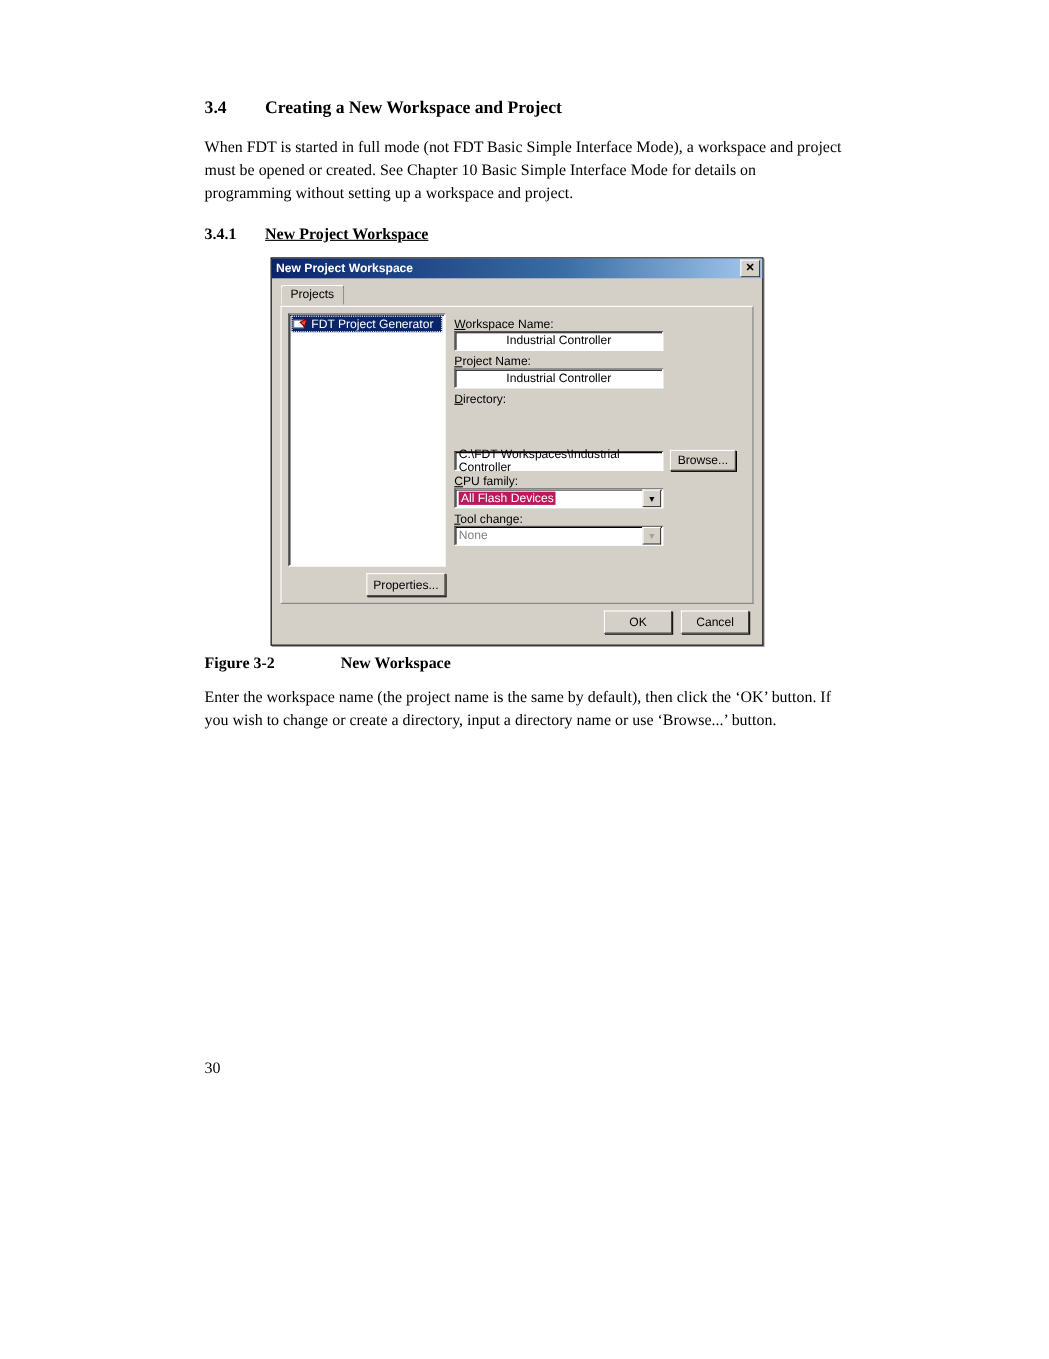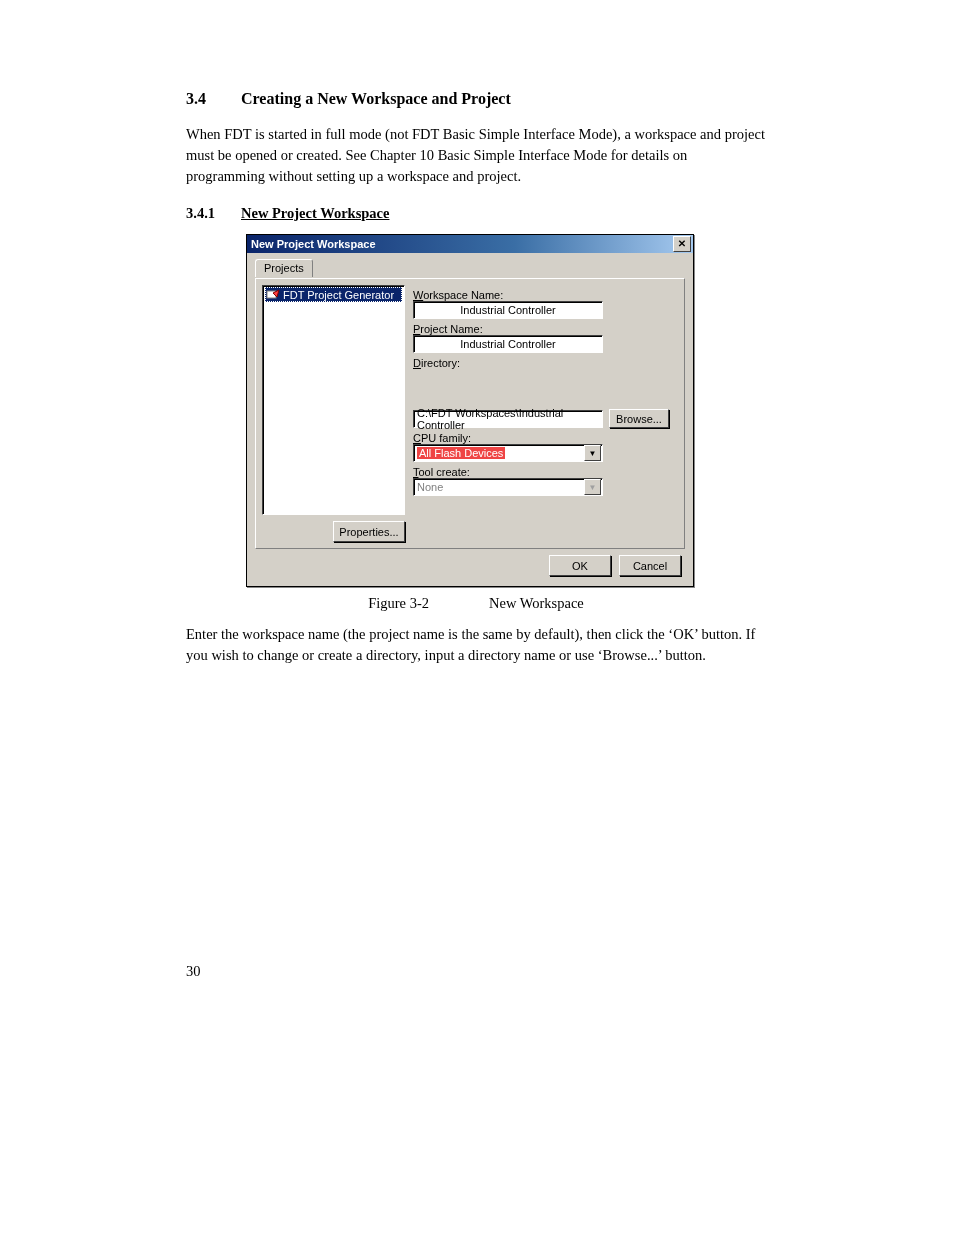--- a/index.html
+++ b/index.html
@@ -17,21 +17,21 @@
     position: absolute;
     left: 186px;
     top: 90px;
     width: 580px;
   }
   .h3 { font-weight: bold; font-size: 16px; margin-bottom: 16px; }
   .h3 .secnum { display:inline-block; width:55px; }
   .bodytext { font-size: 14.5px; line-height: 1.45; margin-bottom: 14px; }
   .h4 { font-weight: bold; font-size: 14.5px; margin-top: 18px; margin-bottom: 12px; text-decoration: underline;}
   .h4 .secnum { display:inline-block; width:55px; }
-  .figcaption { text-align:center; font-weight:normal; font-size:14.5px; margin-top:8px; margin-bottom:12px;}
+  .figcaption { font-weight:bold; font-size:14.5px; margin-top:8px; margin-bottom:12px;}
   .figcaption .gap { display:inline-block; width:60px; }
   .pagenum { position:absolute; left:186px; top:963px; font-size:14.5px; }
 
   
   .dlg-wrap { margin-left:60px; }
   .dlg {
     width: 446px;
     font-family: Tahoma, Arial, sans-serif;
     font-size: 11px;
     color:#000;
@@ -112,21 +112,21 @@
     border:1px solid #808080;
     border-top-color:#404040; border-left-color:#404040;
     border-right-color:#fff; border-bottom-color:#fff;
     box-shadow: inset 1px 1px 0 #000;
     font: 11px Tahoma, Arial, sans-serif;
     padding:1px 3px;
     box-sizing:border-box;
     display:flex; align-items:center;justify-content:center;
   }
   .sel { justify-content:space-between; }
-  .sel.selected .seltext { background:#ef4444; color:#fff; padding:0 2px;}
+  .sel.selected .seltext { background:#be185d; color:#fff; padding:0 2px;}
   .sel.disabled { color:#808080; }
   .sel .arrow {
     width:15px; height:14px;
     background:#d4d0c8;
     border:1px solid #fff;
     border-right-color:#404040; border-bottom-color:#404040;
     display:flex; align-items:center; justify-content:center;
     font-size:8px;
     margin-right:-2px;
   }
@@ -214,21 +214,21 @@
                 </div>
               </div>
               <div class="field-block">
                 <span class="lbl"><span class="ul">C</span><span>PU family:</span></span>
                 <div class="sel selected">
                   <span class="seltext">All Flash Devices</span>
                   <span class="arrow">▼</span>
                 </div>
               </div>
               <div class="field-block">
-                <span class="lbl"><span class="ul">T</span><span>ool create:</span></span>
+                <span class="lbl"><span class="ul">T</span><span>ool change:</span></span>
                 <div class="sel disabled">
                   <span class="seltext">None</span>
                   <span class="arrow">▼</span>
                 </div>
               </div>
             </div>
           </div>
         </div>
         <div class="footer">
           <button class="btn ft">OK</button>

